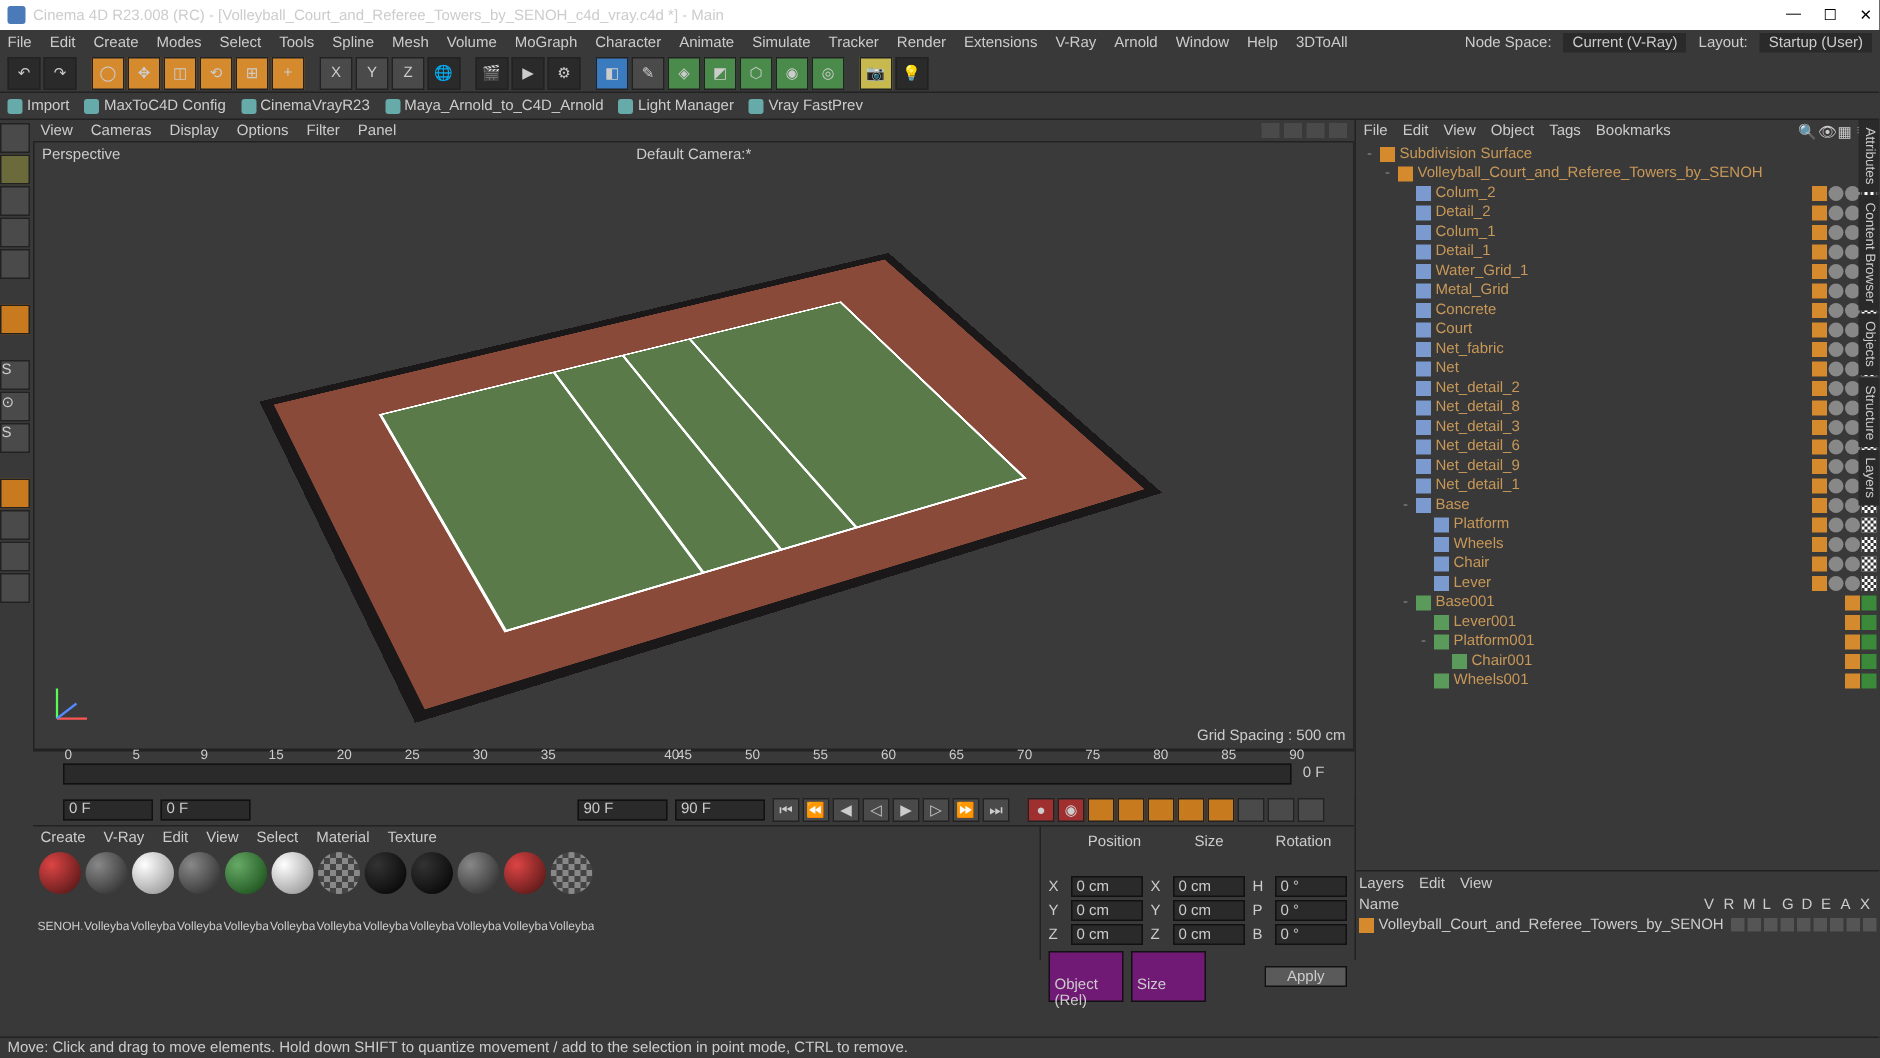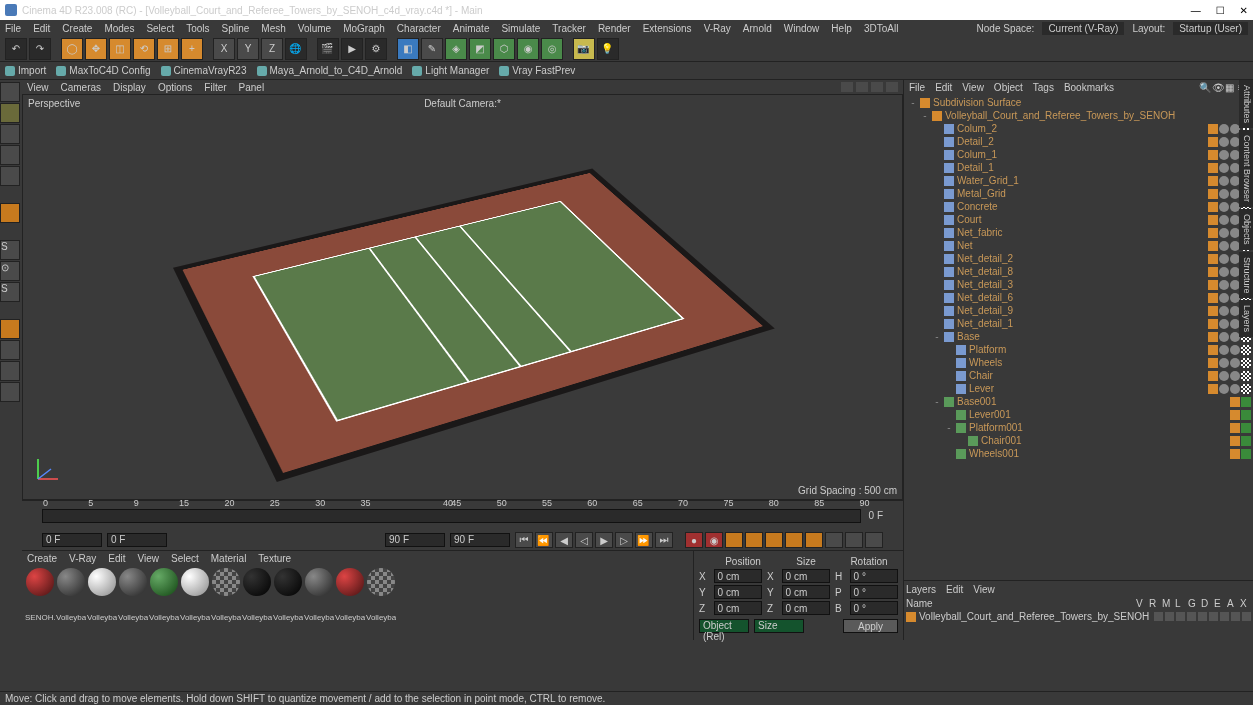--- a/index.html
+++ b/index.html
@@ -60,24 +60,24 @@
 .matitem{width:30px;display:flex;flex-direction:column;align-items:center;gap:17px;cursor:pointer}
 .matball{width:28px;height:28px;border-radius:50%;background:radial-gradient(circle at 30% 30%,#888,#222)}
 .matball.red{background:radial-gradient(circle at 30% 30%,#d44,#411)}
 .matball.green{background:radial-gradient(circle at 30% 30%,#6a6,#141)}
 .matball.white{background:radial-gradient(circle at 30% 30%,#fff,#888)}
 .matball.dark{background:radial-gradient(circle at 30% 30%,#333,#000)}
 .matball.check{background:repeating-conic-gradient(#888 0 90deg,#444 90deg 180deg);background-size:8px 8px}
 .matlabel{font-size:8px;overflow:hidden;white-space:nowrap;width:30px;text-align:center}
 .coord{width:210px;padding:5px;border-left:1px solid #222}
 .coord-row{display:flex;gap:5px;margin-bottom:2px;align-items:center}
-.coord-hdr{display:flex;gap:5px;margin-bottom:2px}
+.coord-hdr{display:flex;gap:5px;margin-bottom:17px}
 .coord-hdr span{width:58px;text-align:center}
 .coord-input{width:50px;height:14px;background:#2a2a2a;border:1px solid #111;padding:0 3px;display:flex;align-items:center}
-.coord-sel{width:50px;height:14px;background:#14532d;border:1px solid #111;padding:0 3px;cursor:pointer}
+.coord-sel{width:50px;height:14px;background:#701a75;border:1px solid #111;padding:16px 3px;cursor:pointer}
 .coord-btn{width:55px;height:14px;background:#5a5a5a;border:1px solid #111;cursor:pointer;display:flex;align-items:center;justify-content:center}
 .rightpanel{width:350px;background:#393939;border-left:1px solid #222;display:flex;flex-direction:column}
 .rp-menu{height:14px;display:flex;align-items:center;padding:0 5px;gap:10px;justify-content:space-between}
 .rp-menu .icons{display:flex;gap:3px}
 .rp-menu .icons span{width:10px;height:10px;cursor:pointer}
 .objtree{flex:1;overflow:auto;padding:2px;font-size:10px}
 .treerow{display:flex;align-items:center;height:13px;gap:3px;cursor:pointer}
 .treerow .indent{display:inline-block}
 .treerow .exp{width:8px;text-align:center;color:#888}
 .treerow .objicon{width:10px;height:10px;background:#7a9ad0}

